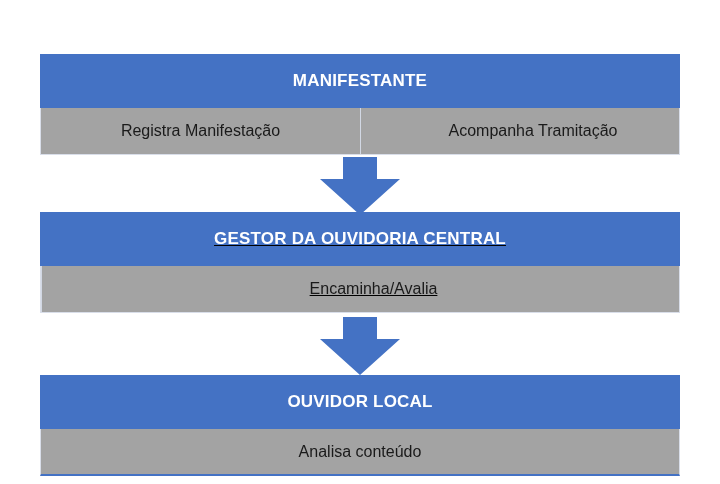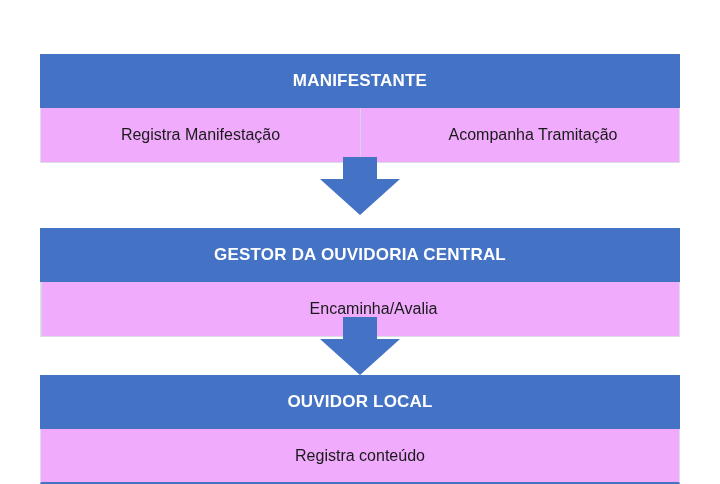--- a/index.html
+++ b/index.html
@@ -39,22 +39,22 @@
     font-weight: bold;
     letter-spacing: 0.2px;
     display: flex;
     align-items: center;
     justify-content: center;
     text-align: center;
   }
 
   .block-row {
     display: flex;
-    height: 55px;
-    background: #f0abfc;
+    height: 47px;
+    background: #a3a3a3;
     border-left: 1px solid #D9DEE9;
     border-right: 1px solid #D9DEE9;
     border-bottom: 1px solid #D9DEE9;
     box-sizing: border-box;
   }
 
   .block-row.last-row {
     border-bottom: 2px solid #4472C4;
   }
 
@@ -70,21 +70,21 @@
     padding: 0 6px;
   }
 
   .cell.cell-right {
     border-left: 1px solid #D2D8E4;
     padding-left: 32px;
   }
 
   
   #block-1 { top: 34px; }
-  #block-2 { top: 208px; }
+  #block-2 { top: 192px; text-decoration: underline; }
   #block-3 { top: 355px; border-radius: 8px; }
 
   
   .arrow {
     position: absolute;
     left: 320px;
     width: 80px;
     height: 58px;
   }
   #arrow-1 { top: 137px; }
@@ -120,17 +120,17 @@
 
   <div class="arrow" id="arrow-2">
     <svg viewBox="0 0 80 58" xmlns="http://www.w3.org/2000/svg">
       <polygon points="23,0 57,0 57,22 80,22 40,58 0,22 23,22" fill="#4472C4"></polygon>
     </svg>
   </div>
 
   <div class="block" id="block-3">
     <div class="block-header">OUVIDOR LOCAL</div>
     <div class="block-row last-row">
-      <div class="cell cell-left">Registra conteúdo</div>
+      <div class="cell cell-left">Analisa conteúdo</div>
     </div>
   </div>
 
 </div>
 
 </body></html>

